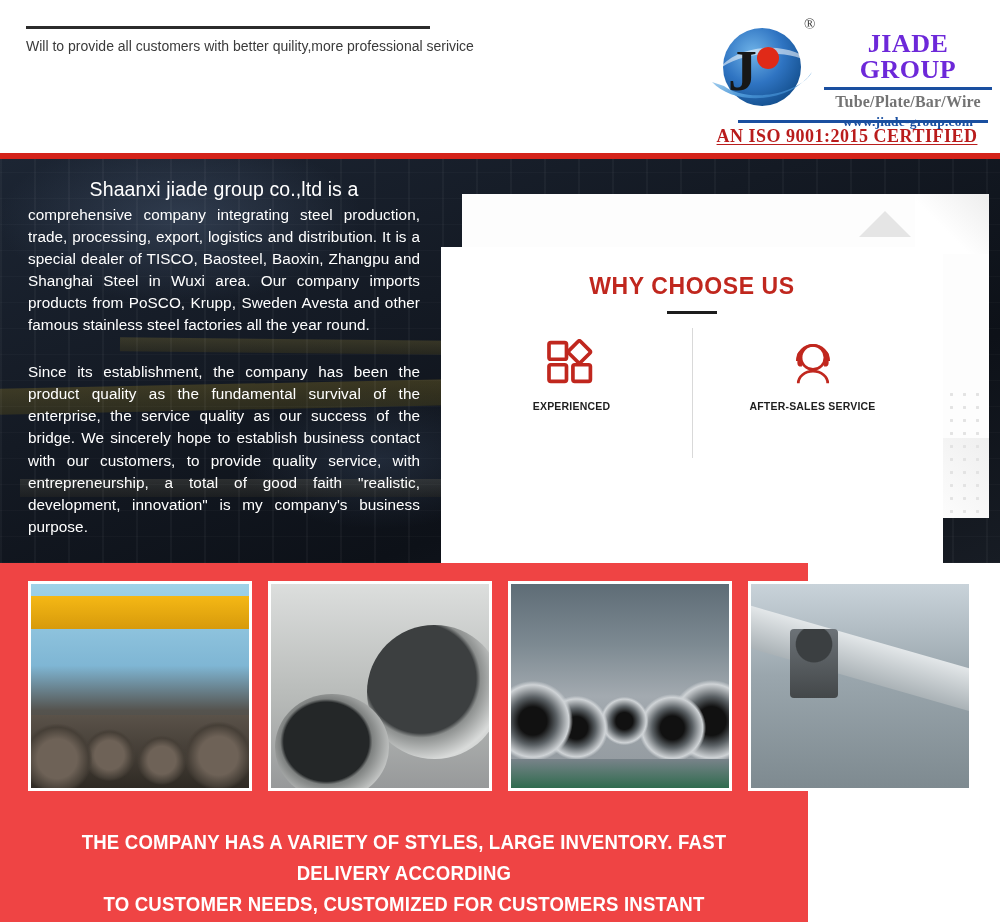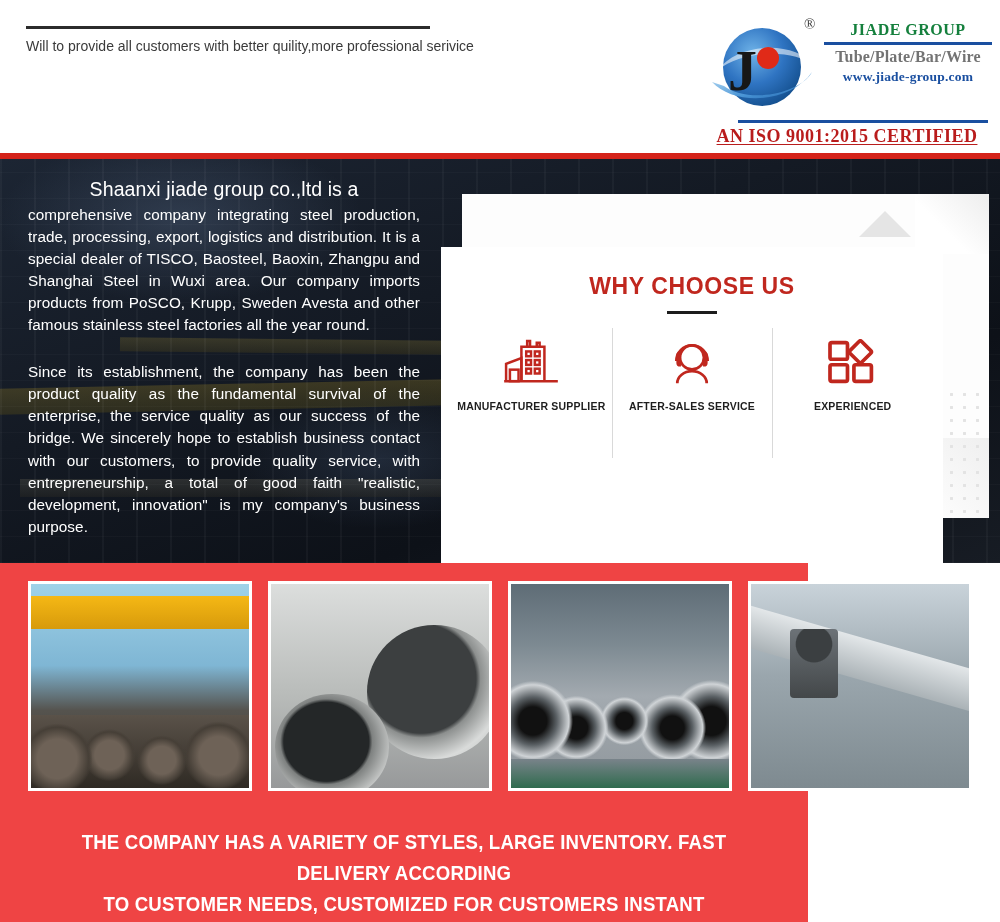--- a/index.html
+++ b/index.html
@@ -22,22 +22,22 @@
   .page-subtitle {
     margin-top: 8px; font-size: 14px; color:#3a3a3a; line-height: 1.35;
     font-weight: 400; max-width: 690px;
   }
 
   
   .logo-block { position:absolute; right:6px; top:8px; width:300px; height:140px; }
   .logo-mark { position:absolute; left:10px; top:12px; width:120px; height:98px; }
   .logo-text { position:absolute; left:130px; top:14px; width:168px; text-align:center; }
   .logo-name {
-    font-family:"Liberation Serif", serif; font-weight:700; font-size:16px;
-    color:#15803d; letter-spacing:0.5px; line-height:1;
+    font-family:"Liberation Serif", serif; font-weight:700; font-size:26px;
+    color:#6d28d9; letter-spacing:0.5px; line-height:1;margin-top:9px;
   }
   .logo-bar { height:3px; background:#1a4fa0; margin:4px 0 3px 0; }
   .logo-tagline {
     font-family:"Liberation Serif", serif; font-weight:700; font-size:16px;
     color:#737373; letter-spacing:0.2px; line-height:1.15;
   }
   .logo-url {
     font-family:"Liberation Serif", serif; font-weight:700; font-size:13.5px;
     color:#1a4fa0; margin-top:3px; letter-spacing:0.2px;
   }
@@ -287,65 +287,46 @@
       <div class="corner-tri"></div>
       <div class="gray-wedge"></div>
       <div class="dot-grid"></div>
 
       <div class="why-card">
         <div class="why-title">WHY CHOOSE US</div>
         <div class="why-underline"></div>
 
         <div class="why-items">
 
+
           <div class="why-item">
             <div class="why-icon">
-              <svg viewBox="0 0 60 48" width="58" height="46" fill="none" stroke="#c0271e" stroke-width="2.6" aria-hidden="true">
-                <path d="M4 44 V26 L20 20 V44"></path>
-                <path d="M20 44 V8 h24 v36"></path>
-                <rect x="8" y="32" width="9" height="12"></rect>
-                <rect x="25" y="13" width="5" height="5"></rect>
-                  <rect x="34" y="13" width="5" height="5"></rect>
-                <rect x="25" y="22" width="5" height="5"></rect>
-                  <rect x="34" y="22" width="5" height="5"></rect>
-                <rect x="25" y="31" width="5" height="5"></rect>
-                  <rect x="34" y="31" width="5" height="5"></rect>
-                <path d="M26 8 V2 h3 v6"></path>
-                  <path d="M36 8 V4 h3 v4"></path>
-                <path d="M2 44 h56"></path>
+              <svg viewBox="0 0 56 50" width="52" height="46" fill="none" stroke="#c0271e" stroke-width="4" aria-hidden="true">
+                <rect x="3" y="4" width="19" height="18" rx="2"></rect>
+                <rect x="3" y="28" width="19" height="18" rx="2"></rect>
+                <rect x="29" y="28" width="19" height="18" rx="2"></rect>
+                <rect x="27" y="5" width="18" height="18" rx="2" transform="rotate(45 36 14)"></rect>
               </svg>
             </div>
-            <div class="why-label">MANUFACTURER SUPPLIER</div>
+            <div class="why-label">EXPERIENCED</div>
           </div>
 
           <div class="why-item">
             <div class="why-icon">
               <svg viewBox="0 0 58 50" width="54" height="46" fill="none" stroke="#c0271e" stroke-width="3" aria-hidden="true">
                 <circle cx="29" cy="20" r="13"></circle>
                 <path d="M12 24 a17 17 0 0 1 34 0"></path>
                 <path d="M12 16 v10 a4 4 0 0 0 4 4 h1 V14 h-1 a4 4 0 0 0-4 2z" fill="#c0271e" stroke="none"></path>
                 <path d="M46 16 v10 a4 4 0 0 1-4 4 h-1 V14 h1 a4 4 0 0 1 4 2z" fill="#c0271e" stroke="none"></path>
                 <path d="M13 48 a16 13 0 0 1 32 0"></path>
               </svg>
             </div>
             <div class="why-label">AFTER-SALES SERVICE</div>
           </div>
 
-          <div class="why-item">
-            <div class="why-icon">
-              <svg viewBox="0 0 56 50" width="52" height="46" fill="none" stroke="#c0271e" stroke-width="4" aria-hidden="true">
-                <rect x="3" y="4" width="19" height="18" rx="2"></rect>
-                <rect x="3" y="28" width="19" height="18" rx="2"></rect>
-                <rect x="29" y="28" width="19" height="18" rx="2"></rect>
-                <rect x="27" y="5" width="18" height="18" rx="2" transform="rotate(45 36 14)"></rect>
-              </svg>
-            </div>
-            <div class="why-label">EXPERIENCED</div>
-          </div>
-
 
         </div>
 
       </div>
     </div>
   </div>
 
   <div class="bottom">
     <div class="gallery">
       <div class="gallery-item">

